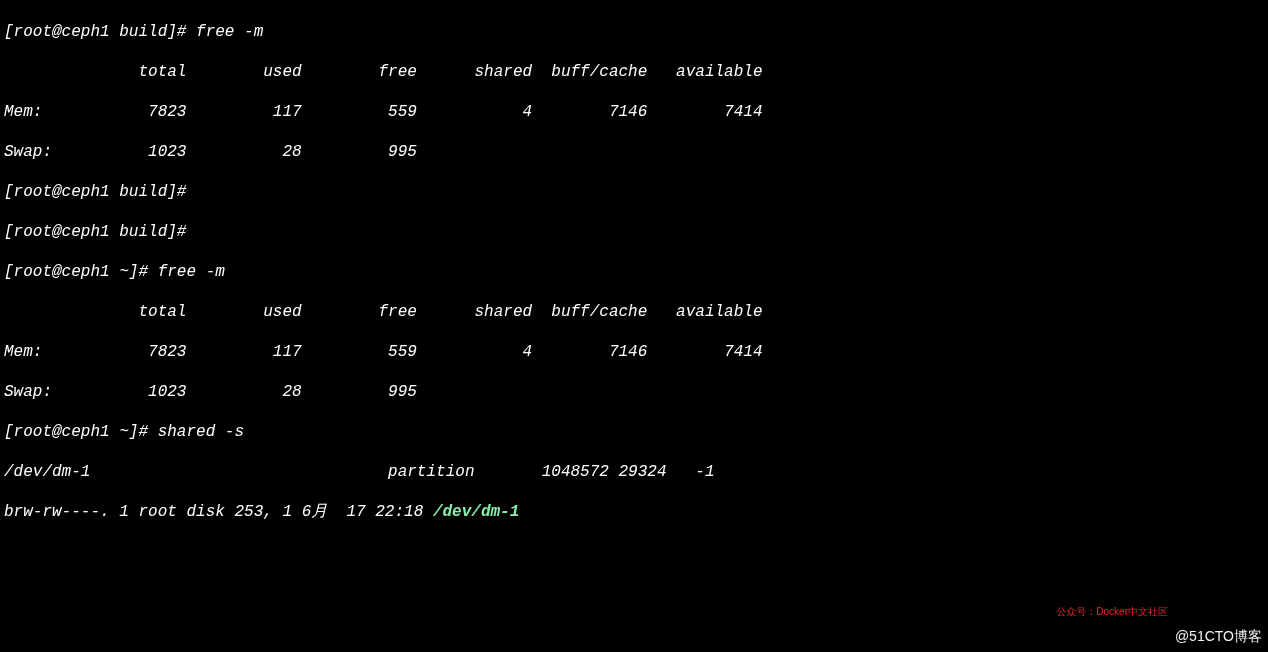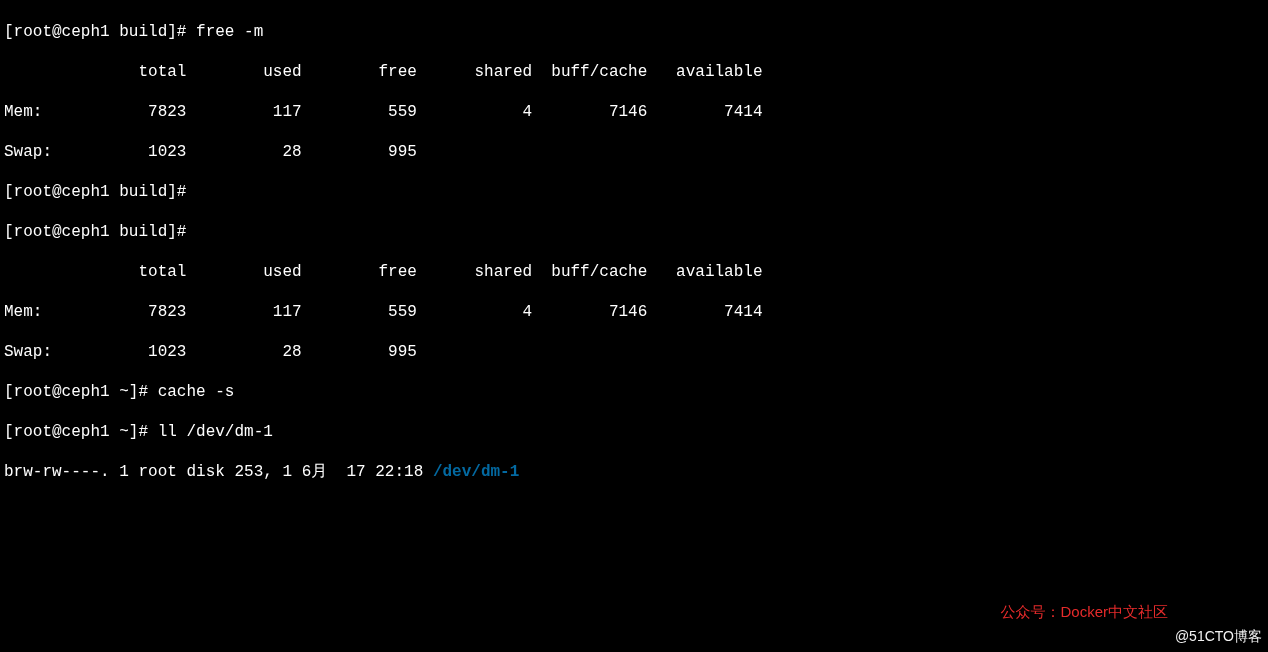--- a/index.html
+++ b/index.html
@@ -11,29 +11,29 @@
     font-family: "Courier New", Consolas, monospace;
     font-size: 16px;
     line-height: 20px;
     overflow: hidden;
     position: relative;
   }
   .terminal {
     padding: 2px 4px;
     white-space: pre;
   }
-  .line { white-space: pre; }
-  .hl { color: #0369a1; font-weight: bold; }
+  .line { white-space: pre; font-style: italic; }
+  .hl { color: #86efac; font-weight: bold; }
   .watermark1 {
     position: absolute;
     right: 100px;
     bottom: 30px;
     color: #ff3030;
     font-family: "Microsoft YaHei", sans-serif;
-    font-size: 15px;
+    font-size: 10px;
     opacity: 0.9;
   }
   .watermark2 {
     position: absolute;
     right: 6px;
     bottom: 6px;
     color: #fff;
     font-family: "Microsoft YaHei", sans-serif;
     font-size: 14px;
     opacity: 0.95;
@@ -42,25 +42,26 @@
 </head>
 <body>
 
 <div class="terminal">
 <div class="line"><span>[root@ceph1 build]# </span><span>free -m</span></div>
 <div class="line">              total        used        free      shared  buff/cache   available</div>
 <div class="line">Mem:           7823         117         559           4        7146        7414</div>
 <div class="line">Swap:          1023          28         995</div>
 <div class="line"><span>[root@ceph1 build]# </span></div>
 <div class="line"><span>[root@ceph1 build]# </span></div>
+<div class="line"><span>[root@ceph1 ~]# </span><span>free -m</span></div>
 <div class="line">              total        used        free      shared  buff/cache   available</div>
 <div class="line">Mem:           7823         117         559           4        7146        7414</div>
 <div class="line">Swap:          1023          28         995</div>
-<div class="line"><span>[root@ceph1 ~]# </span><span>cache -s</span></div>
-<div class="line"><span>[root@ceph1 ~]# </span><span>ll /dev/dm-1</span></div>
+<div class="line"><span>[root@ceph1 ~]# </span><span>shared -s</span></div>
+<div class="line">/dev/dm-1                               partition       1048572 29324   -1</div>
 <div class="line"><span>brw-rw----. 1 root disk 253, 1 6月  17 22:18 </span><span class="hl">/dev/dm-1</span></div>
 
 
 
 
 
 
 
 
 

